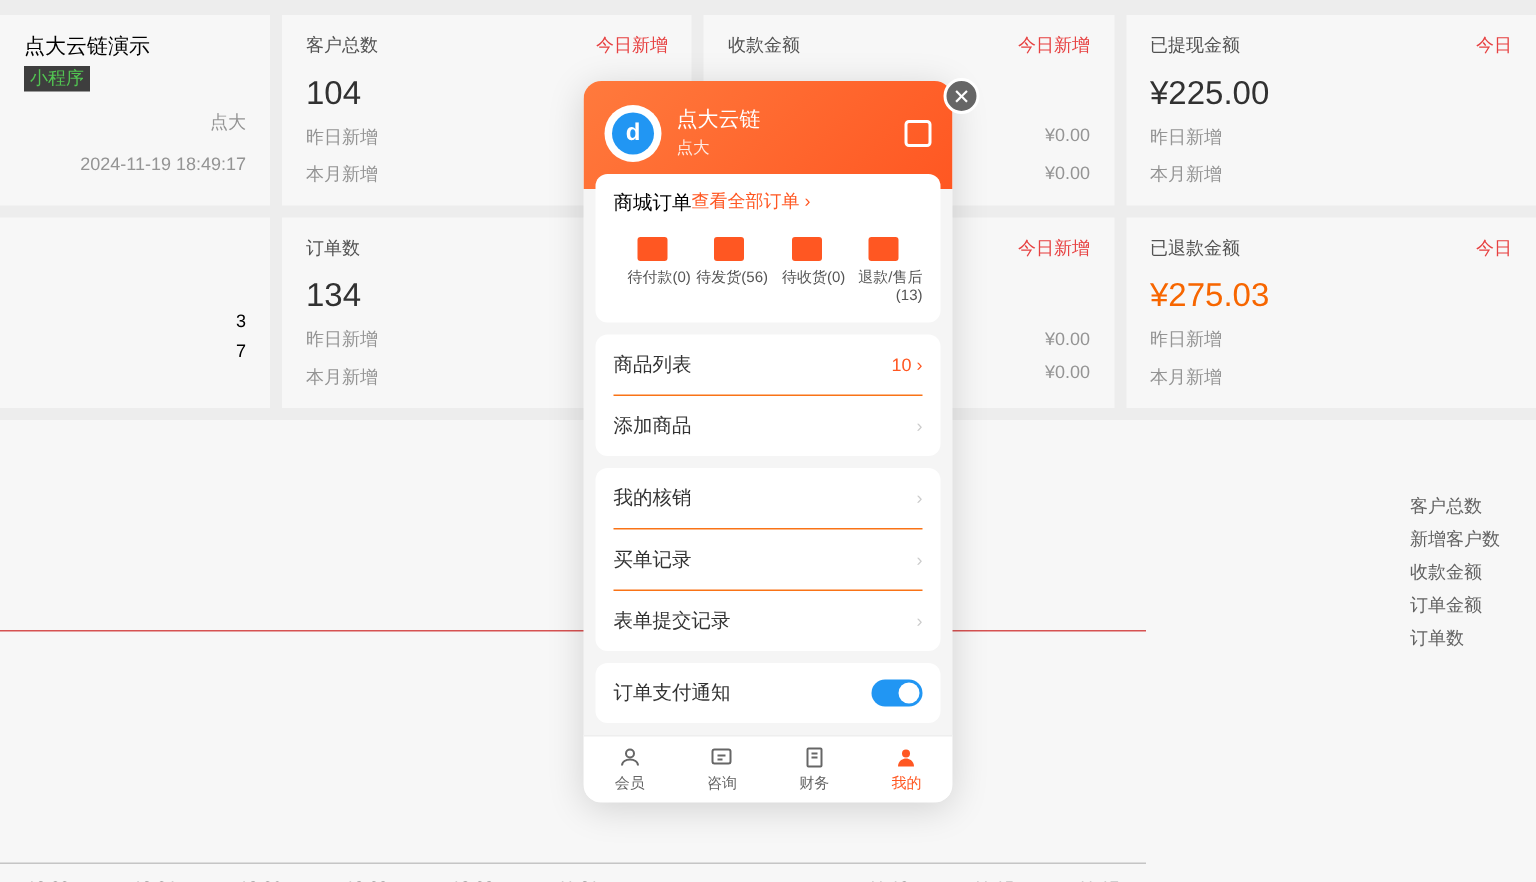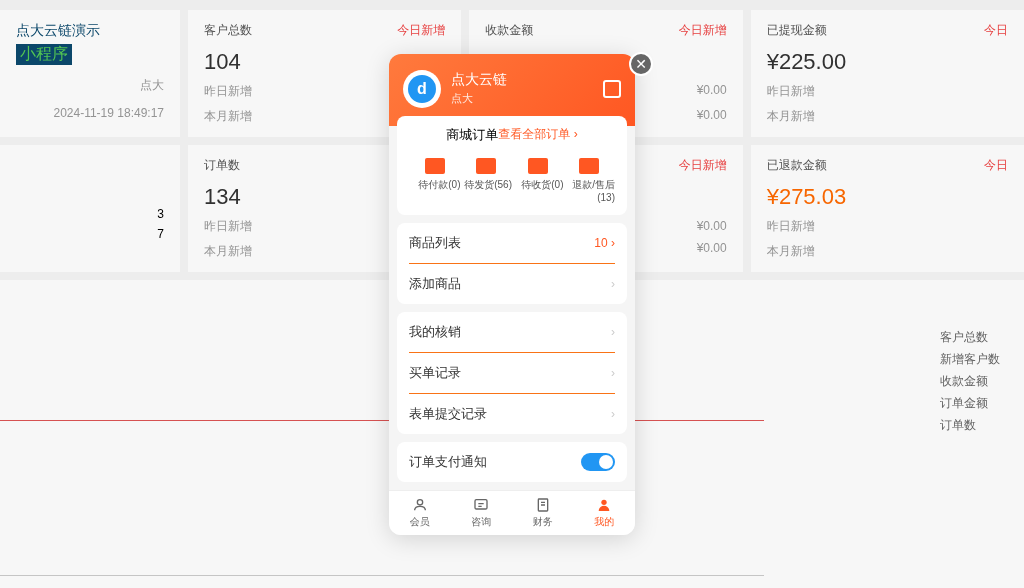--- a/index.html
+++ b/index.html
@@ -11,22 +11,22 @@
 .card{background:#fff;flex:1;padding:12px 16px;min-height:110px;position:relative}
 .card-title{font-size:12px;color:#555}
 .card-today{position:absolute;top:12px;right:16px;font-size:12px;color:#ef4444}
 .card-value{font-size:22px;font-weight:400;color:#333;margin-top:10px}
 .card-value.green{color:#3c3}
 .card-value.orange{color:#ff6a00}
 .card-line{font-size:12px;color:#999;margin-top:8px;display:flex;justify-content:space-between}
 .card-line .val{font-size:12px}
 
 .info-card{background:#fff;padding:12px 16px;min-height:110px;width:180px;font-size:12px}
-.info-name{font-size:14px;color:#0c4a6e}
-.tag{display:inline-block;background:#0c4a6e;color:#5c5;font-size:16px;padding:0 4px;margin-top:4px}
+.info-name{font-size:14px;color:#000000}
+.tag{display:inline-block;background:#404040;color:#5c5;font-size:12px;padding:0 4px;margin-top:4px}
 .info-row{display:flex;justify-content:flex-end;margin-top:12px;color:#999}
 
 .chart-area{background:#fff;margin-top:8px;height:340px;position:relative;padding:12px 16px}
 .legend{position:absolute;right:24px;top:46px;font-size:12px;color:#666;line-height:22px}
 .chart{position:absolute;left:0;right:260px;bottom:10px;height:240px}
 .chart-line{position:absolute;left:0;right:0;top:50px;height:1px;background:#d55}
 .chart-axis{position:absolute;left:0;right:0;bottom:34px;height:1px;background:#ccc}
 .chart-labels{position:absolute;left:0;right:0;bottom:12px;display:flex;justify-content:space-between;padding:0 18px;font-size:11px;color:#666}
 
 
@@ -36,21 +36,21 @@
 
 .modal-header{background:linear-gradient(135deg,#ff7a3d,#ff5722);padding:16px 14px 18px;display:flex;align-items:center;color:#fff}
 .avatar{width:38px;height:38px;border-radius:50%;background:#fff;display:flex;align-items:center;justify-content:center;margin-right:10px}
 .avatar-inner{width:28px;height:28px;border-radius:50%;background:#2196f3;display:flex;align-items:center;justify-content:center;color:#fff;font-weight:bold;font-size:16px}
 .brand-name{font-size:14px;font-weight:500}
 .brand-sub{font-size:11px;opacity:.85;margin-top:2px}
 .scan{margin-left:auto;width:18px;height:18px;border:2px solid #fff;border-radius:3px;position:relative}
 
 .section{background:#fff;margin:8px;border-radius:8px;padding:0 12px}
 .section.first{margin-top:-10px}
-.sec-head{display:flex;justify-content:center;align-items:center;padding:10px 0;font-size:13px}
+.sec-head{display:flex;justify-content:flex-start;align-items:center;padding:10px 0;font-size:13px}
 .sec-head .link{color:#ff5722;font-size:12px}
 .order-row{display:flex;justify-content:space-around;padding:4px 0 12px}
 .order-item{text-align:right;flex:1}
 .order-icon{width:20px;height:16px;margin:0 auto 4px;background:#ff5722;border-radius:2px;position:relative}
 .order-label{font-size:10px;color:#555}
 
 .list-item{display:flex;justify-content:space-between;align-items:center;padding:11px 0;font-size:13px;color:#333;border-top:1px solid #f97316}
 .list-item:first-child{border-top:none}
 .list-item .chev{color:#ccc;font-size:12px}
 .list-item .num{color:#ff5722;font-size:12px}

